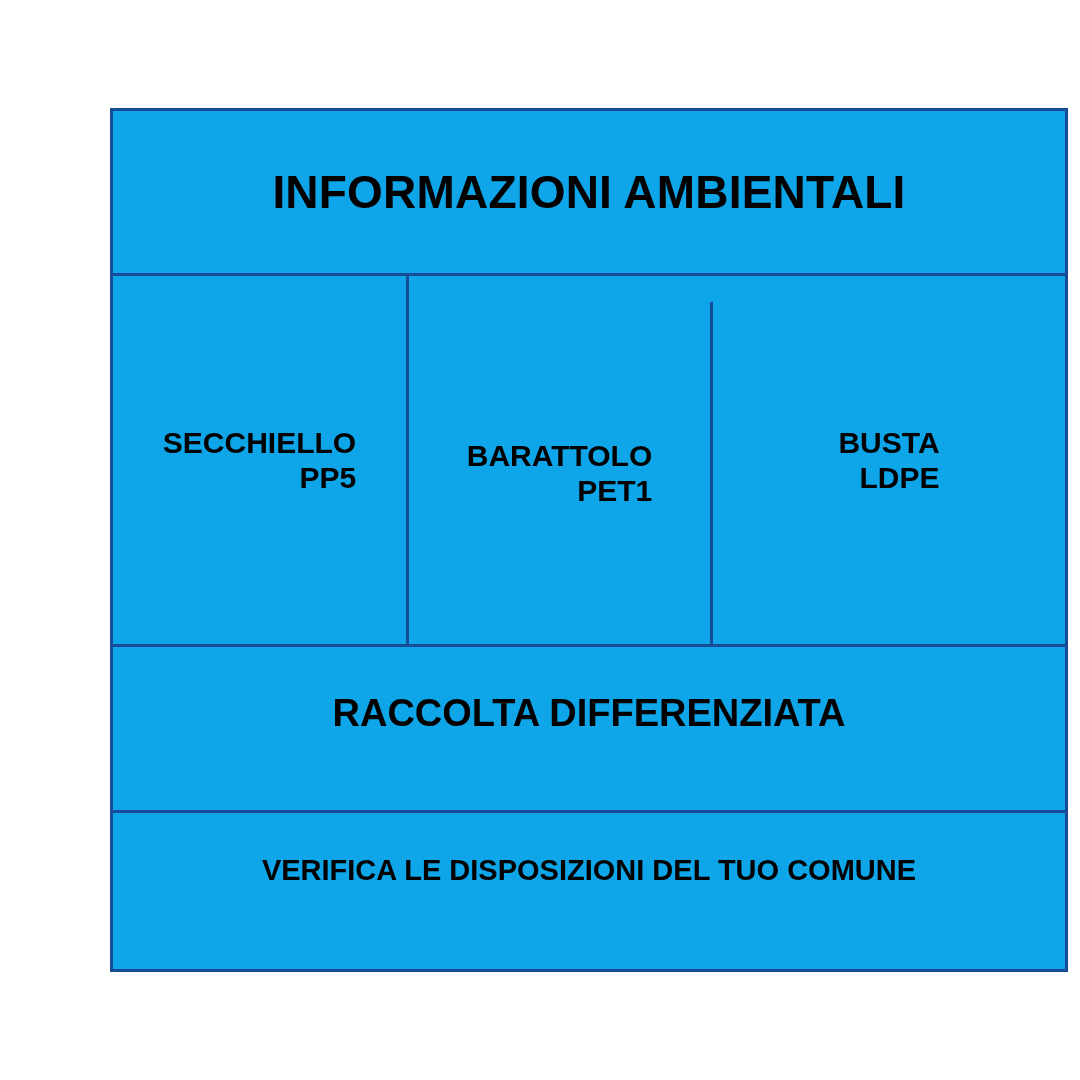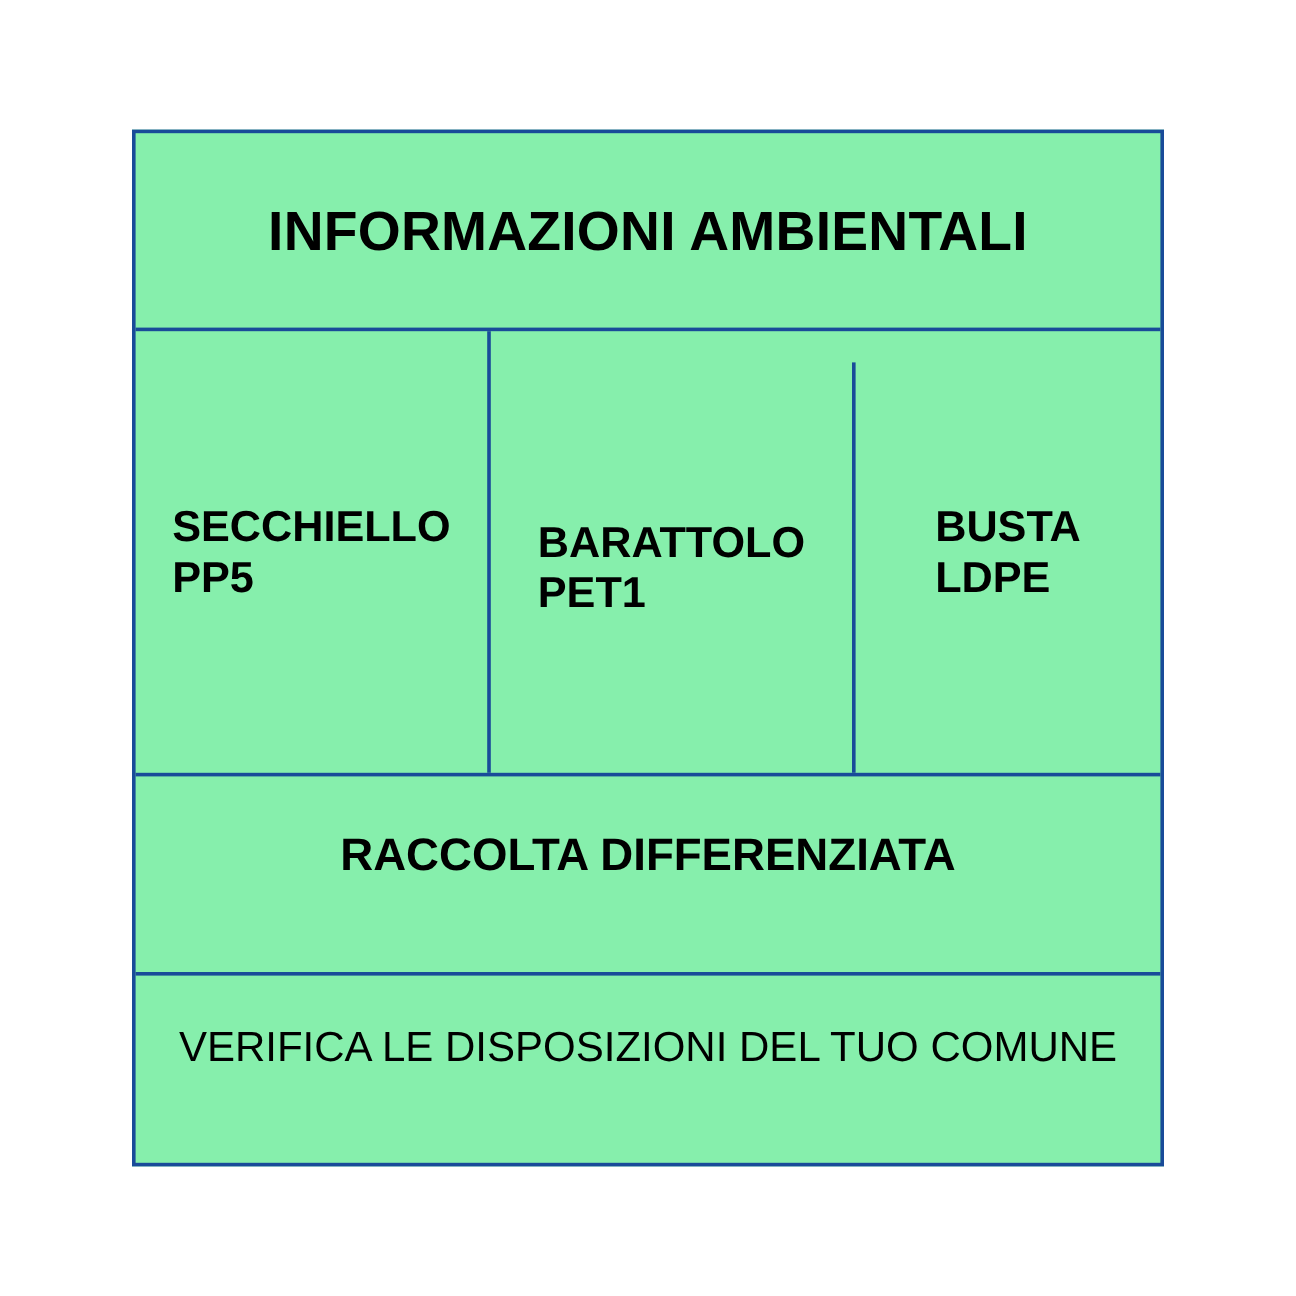--- a/index.html
+++ b/index.html
@@ -20,25 +20,25 @@
     width: 1080px;
     height: 1080px;
     background: #ffffff;
   }
 
   
   .env-label {
     position: absolute;
     left: 110px;
     top: 108px;
-    width: 860px;
+    width: 958px;
     height: 864px;
     box-sizing: border-box;
     border: 3px solid #194b99;
-    background: #86efac;
+    background: #0ea5e9;
     display: flex;
     flex-direction: column;
   }
 
   
   .row-header {
     box-sizing: border-box;
     height: 165px;
     flex: 0 0 165px;
     border-bottom: 3px solid #194b99;
@@ -72,24 +72,24 @@
     display: flex;
     align-items: center;
     justify-content: center;
     padding: 0 6px;
   }
   .material-cell.c1 { flex: 0 0 296px; border-right: 3px solid #194b99; }
   .material-cell.c2 { flex: 0 0 304px; border-right: 3px solid #194b99; margin-top: 26px; }
   .material-cell.c3 { flex: 1 1 auto; border-radius: 20px; }
 
   .material-text {
-    font-size: 36px;
+    font-size: 30px;
     font-weight: bold;
     color: #000000;
-    text-align: left;
+    text-align: right;
     line-height: 1.18;
     white-space: pre-line;
   }
 
   
   .row-raccolta {
     box-sizing: border-box;
     height: 166px;
     flex: 0 0 166px;
     border-bottom: 3px solid #194b99;
@@ -110,22 +110,22 @@
   
   .row-verifica {
     box-sizing: border-box;
     flex: 1 1 auto;
     display: flex;
     align-items: flex-start;
     justify-content: center;
     padding-top: 42px;
   }
   .verifica-text {
-    font-size: 35px;
-    font-weight: normal;
+    font-size: 29px;
+    font-weight: bold;
     color: #000000;
     text-align: center;
     line-height: 1.05;
     white-space: nowrap;
   }
 </style>
 </head>
 <body>
 
 <div class="canvas">

